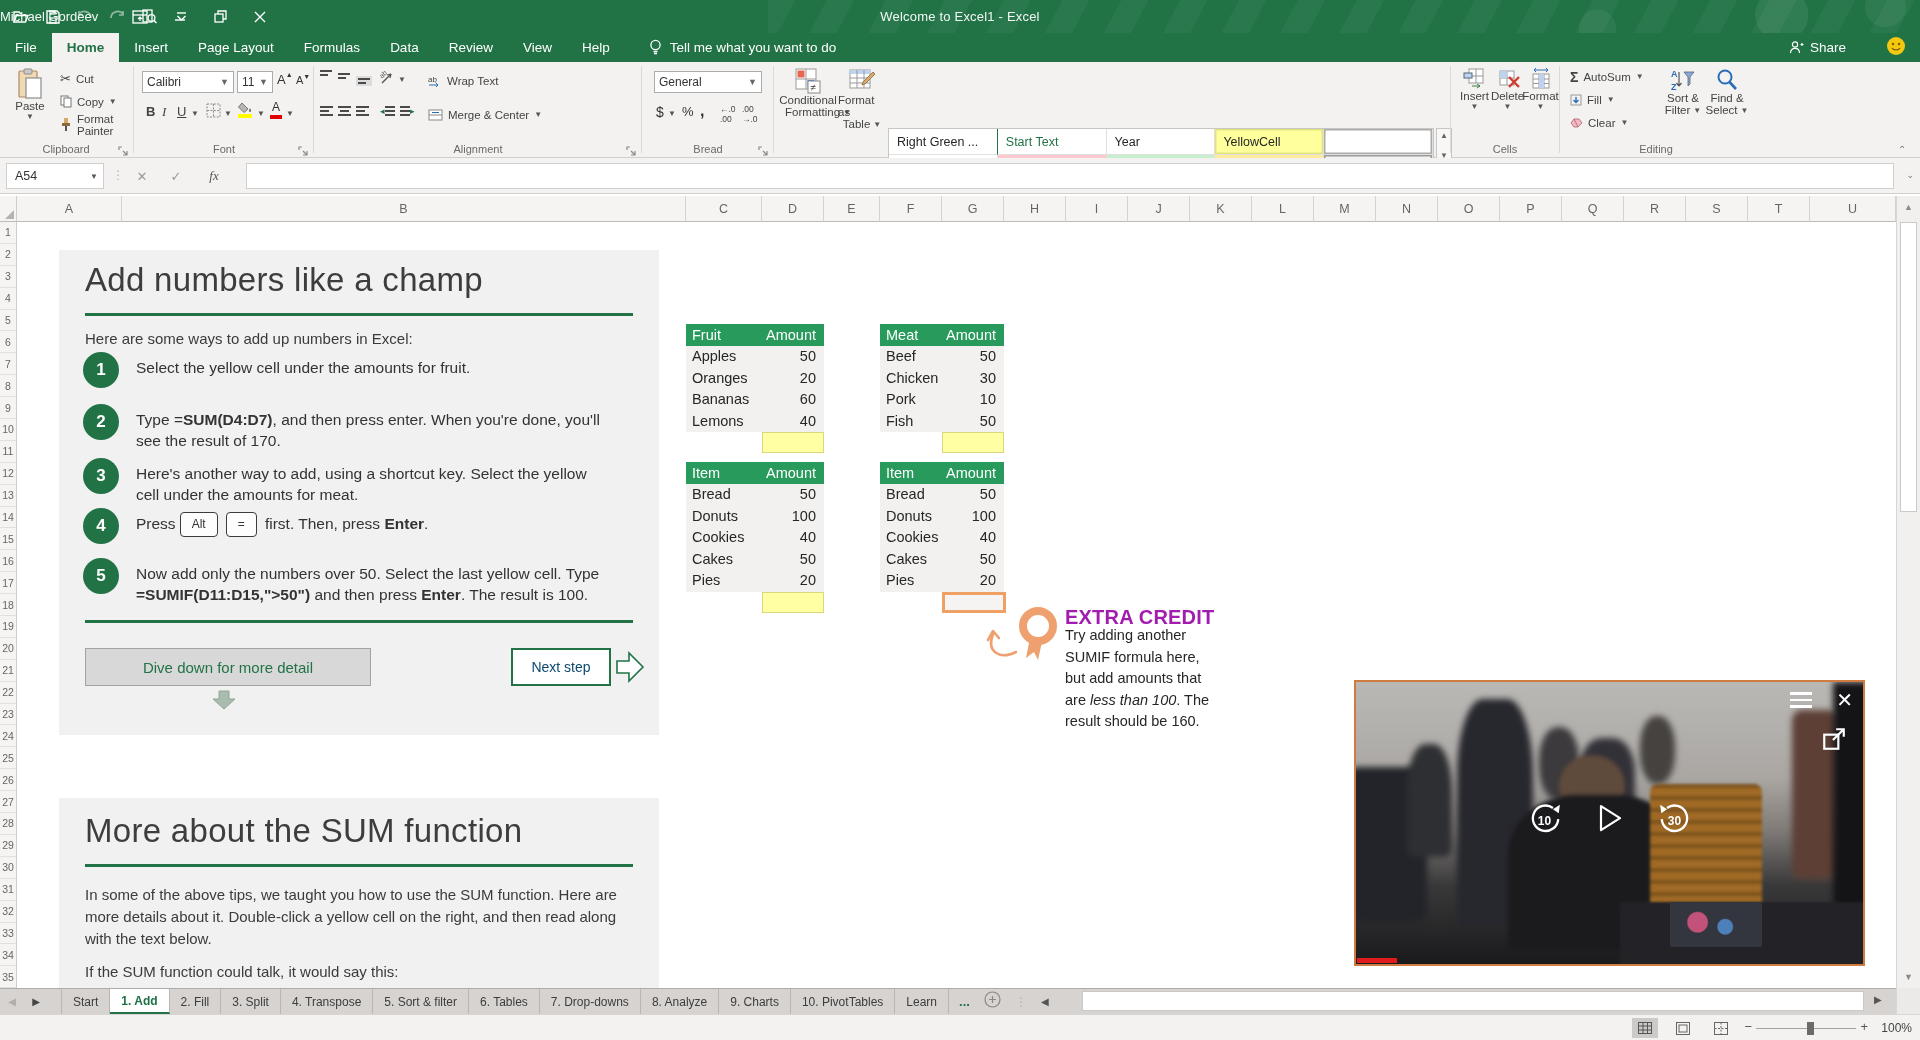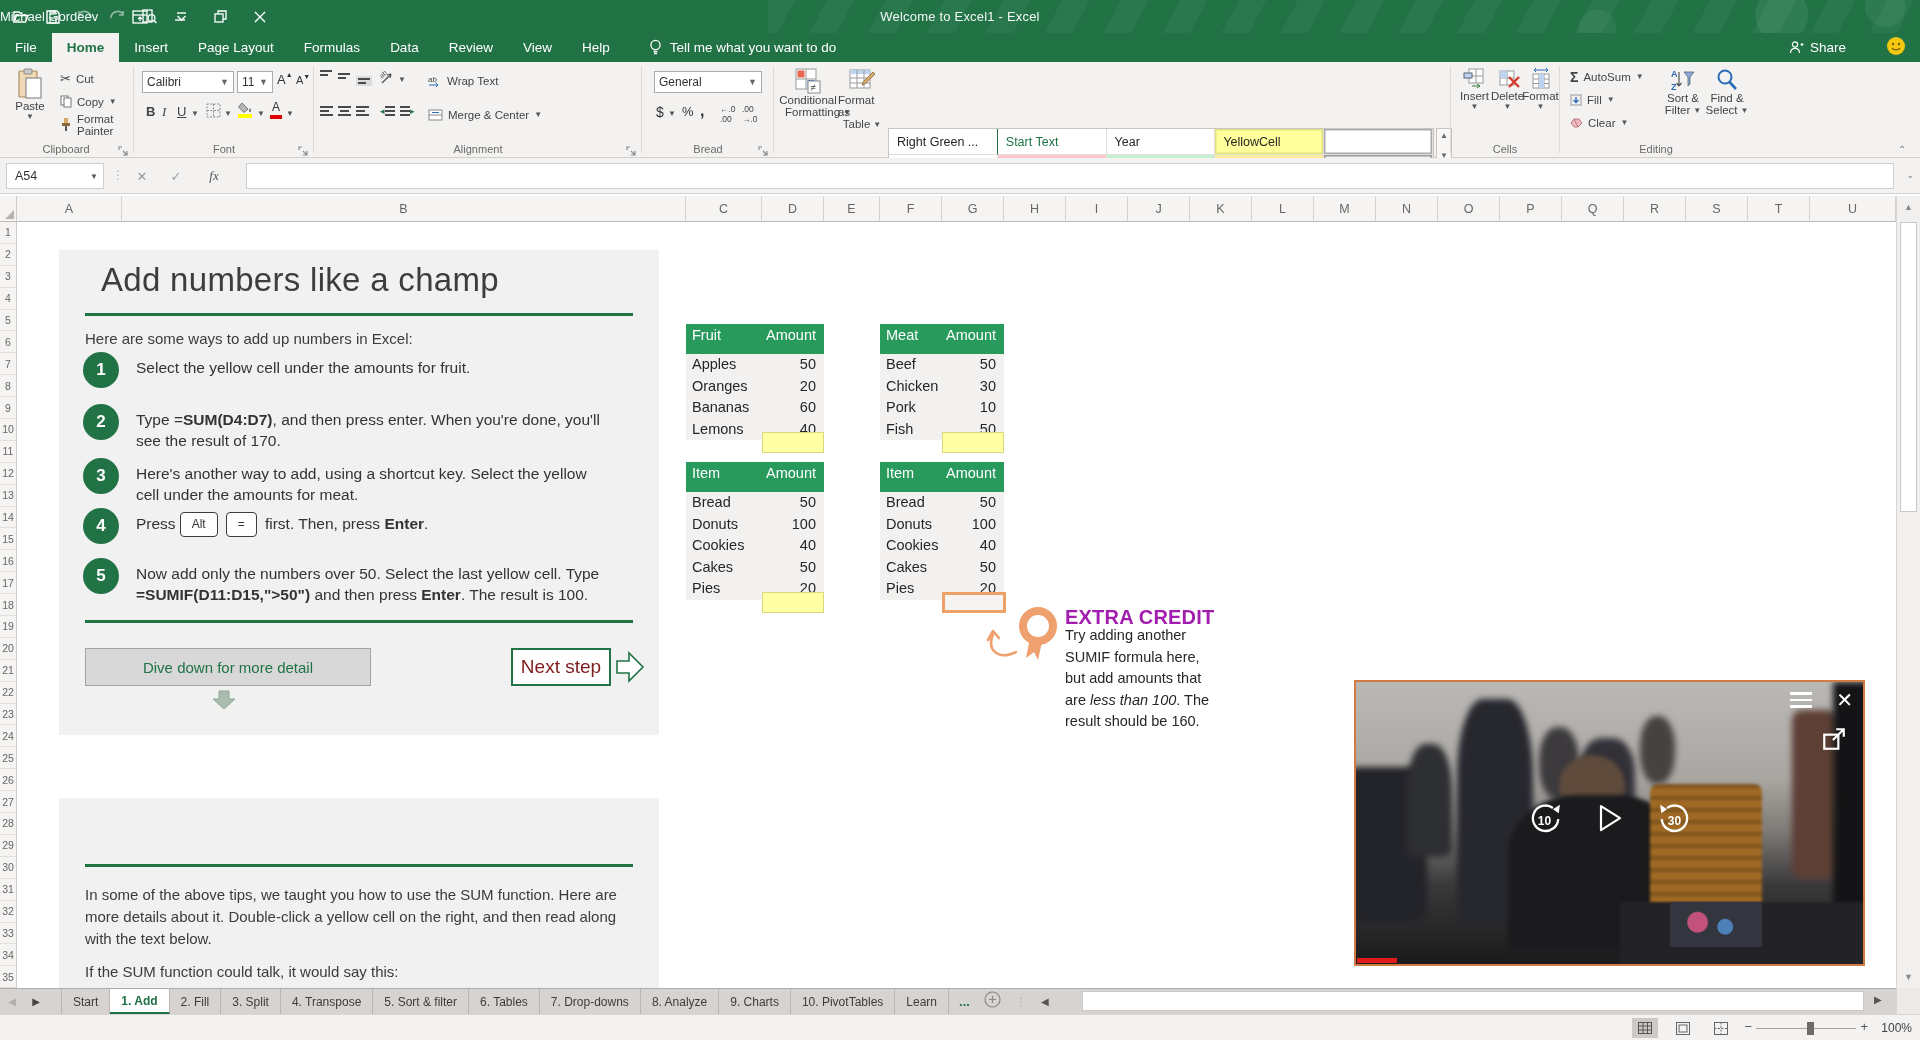--- a/index.html
+++ b/index.html
@@ -71,35 +71,35 @@
   #col-heads { left:17px; top:196px; height:26px; display:flex; }
   .chead { height:26px; border-right:1px solid #d5d3d1; border-bottom:1px solid #bdbbb9; background:#f5f4f3;
     display:flex; align-items:center; justify-content:center; font-size:12.5px; color:#676665; }
   #row-nums { left:0; top:222px; width:17px; height:766px; display:flex; flex-direction:column; background:#f5f4f3; border-right:1px solid #cfcdcb; }
   .rnum { flex:1; display:flex; align-items:center; justify-content:center; font-size:10.5px; color:#676665; border-bottom:1px solid #e2e0de; }
 
   
   #canvas { left:17px; top:222px; width:1879px; height:766px; overflow:hidden; background:#fff; }
   .canv { position:absolute; }
   .card { background:#f1f1f1; }
-  .card-title { font-size:33px; font-weight:300; color:#3d3d3d; letter-spacing:.3px;margin-left:16px; }
+  .card-title { font-size:33px; font-weight:300; color:#3d3d3d; letter-spacing:.3px; }
   .grule { background:#217346; height:3px; }
   .body-txt { font-size:15px; color:#3b3b3b; }
   .step-circle { width:36px; height:36px; border-radius:50%; background:#217346; color:#fff; font-size:17px; font-weight:bold;
     display:flex; align-items:center; justify-content:center; flex:none; }
   .step { position:absolute; display:flex; gap:17px; }
   .step-text { width:478px; font-size:15.5px; color:#333; line-height:21px; padding-top:5px; }
   .keycap { display:inline-block; border:1px solid #3c3c3c; border-radius:4px; background:#fdfdfd; padding:1px 11px;
     font-size:12px; margin:0 4px; position:relative; top:-1px; }
   .btn-dive { background:#d8d8d8; border:1px solid #a3a3a3; color:#217346; font-size:15px; display:flex; align-items:center; justify-content:center; }
-  .btn-next { background:#fff; border:2px solid #217346; color:#7f1d1d; font-size:19px; display:flex; align-items:center; justify-content:center; }
+  .btn-next { background:#fff; border:2px solid #217346; color:#0c4a6e; font-size:14px; display:flex; align-items:center; justify-content:center; }
 
   
   .xtable { position:absolute; font-size:14.5px; color:#262626; }
-  .xt-head { display:flex; background:#289a5c; color:#fff; height:30px; line-height:22px; }
+  .xt-head { display:flex; background:#289a5c; color:#fff; height:22px; line-height:22px; }
   .xt-row { display:flex; background:#f2f1f0; height:21.5px; line-height:21.5px; }
   .xt-name { padding-left:6px; }
   .xt-amt { text-align:right; padding-right:8px; }
   .xt-foot { position:absolute; height:21px; }
   .foot-yellow { background:#ffffa4; border:1px solid #dcd77d; }
   .foot-orange { background:#f6f4f2; border:3px solid #eea065; }
 
   
   #xc-title { font-size:20px; font-weight:bold; color:#a21caf; letter-spacing:.2px; }
   #xc-text { width:150px; font-size:14.5px; color:#262626; line-height:21.5px; }
@@ -827,20 +827,21 @@
     <svg class="canv" style="left:963px;top:378px;" width="80" height="84" viewBox="0 0 80 84">
       <path d="M36 52 C20 60, 6 52, 13 34" fill="none" stroke="#efa06f" stroke-width="2.6" stroke-linecap="round"></path>
       <path d="M8 40 L13 31 L19 38" fill="none" stroke="#efa06f" stroke-width="2.6" stroke-linecap="round" stroke-linejoin="round"></path>
       <circle cx="58" cy="26" r="15" fill="none" stroke="#efa06f" stroke-width="8"></circle>
       <path d="M50 38 L46 58 L54 52 L58 60 L62 42" fill="#efa06f"></path>
     </svg>
     <div class="canv" id="xc-title" style="left:1048px;top:384px;">EXTRA CREDIT</div>
     <div class="canv" id="xc-text" style="left:1048px;top:403px;"><span>Try adding another SUMIF formula here, but add amounts that are </span><span style="font-style: italic;">less than 100</span><span>. The result should be 160.</span></div>
 
     <div class="canv card" style="left:42px;top:576px;width:600px;height:430px;">
+      <div class="abs card-title" style="left:26px;top:14px;">More about the SUM function</div>
       <div class="abs grule" style="left:26px;top:66px;width:548px;"></div>
       <div class="abs body-txt" style="left:26px;top:165px;width:556px;">If the SUM function could talk, it would say this:</div>
       <div class="abs body-txt" style="left:26px;top:86px;width:556px;line-height:22px;">In some of the above tips, we taught you how to use the SUM function. Here are more details about it. Double-click a yellow cell on the right, and then read along with the text below.</div>
     </div>
 
     <div class="canv" id="video">
       <div class="v-scene">
         <div class="vfig" style="left:-2%;top:30%;width:16%;height:55%;background:#23242a;"></div>
         <div class="vfig" style="left:10%;top:22%;width:9%;height:40%;background:#2e2f33;border-radius:40% 40% 8px 8px;"></div>
         <div class="vfig" style="left:20%;top:6%;width:15%;height:80%;background:#27272e;border-radius:34% 34% 6px 6px;"></div>

